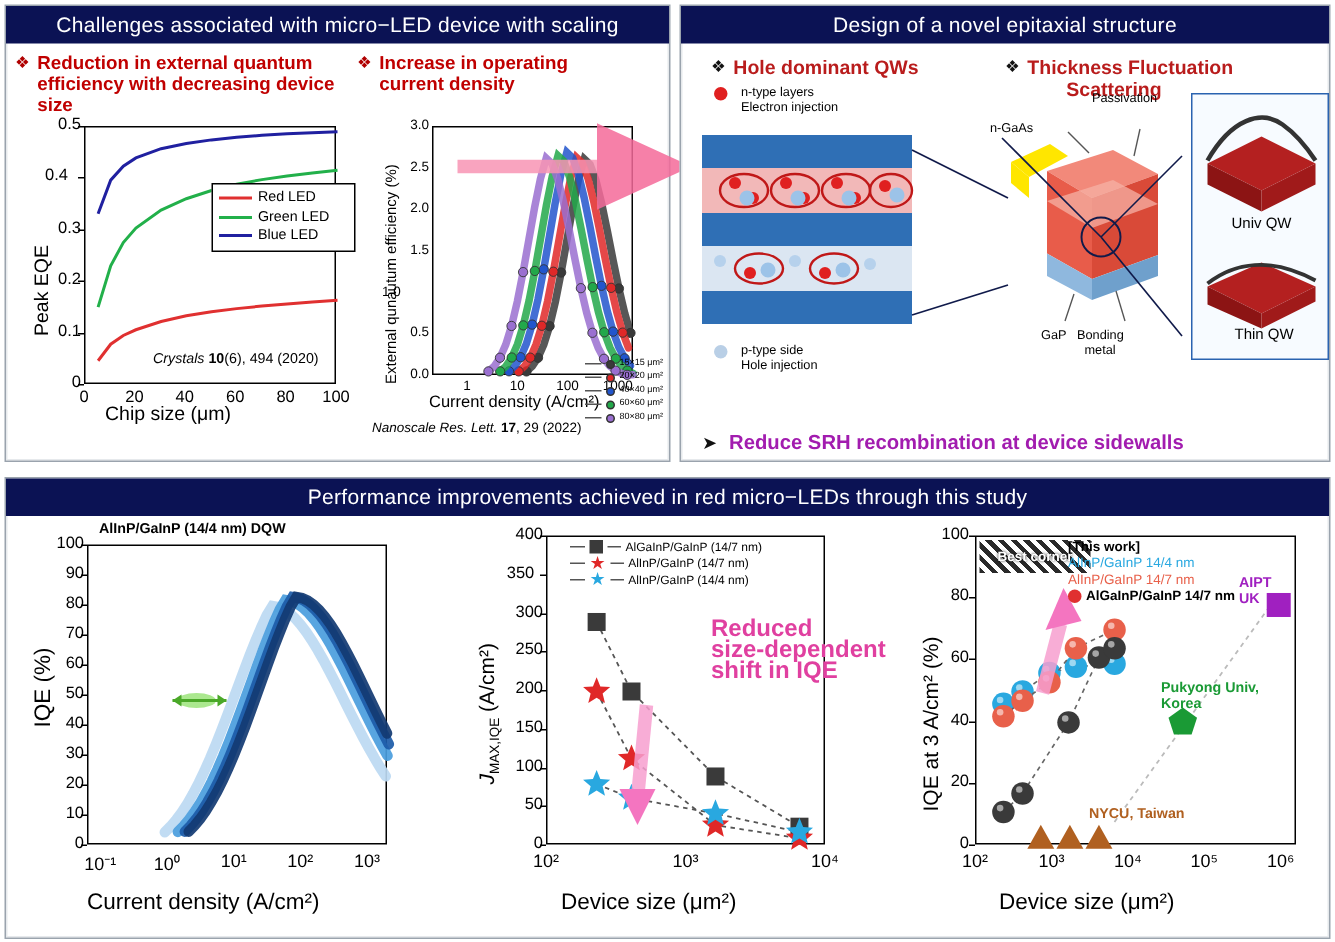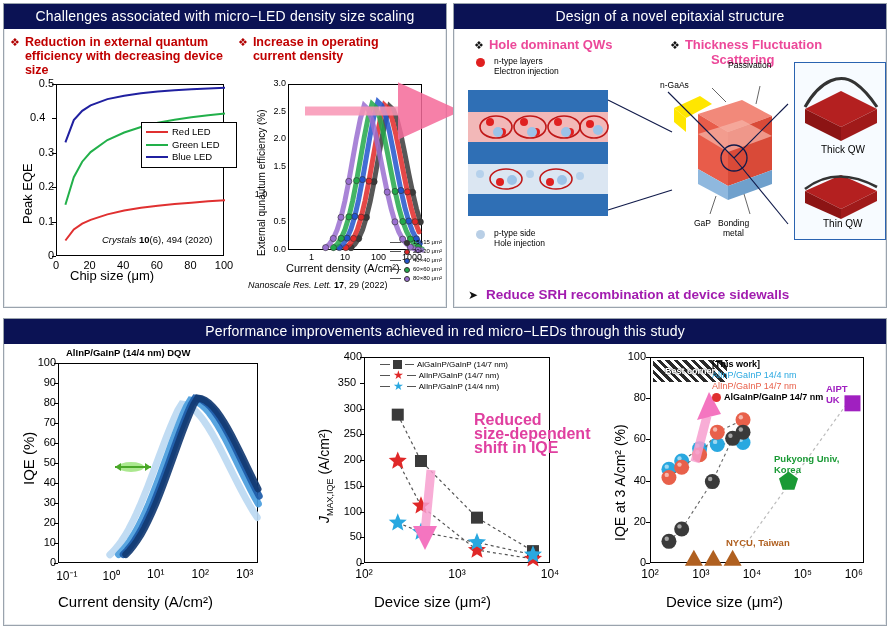--- a/index.html
+++ b/index.html
@@ -25,21 +25,21 @@
     white-space:nowrap; overflow:hidden;
   }
   #panel-bottom .panel-header { font-size:14px; }
 
   
   .bullet-row { display:flex; padding:6px 6px 0 6px; }
   .bullet { display:flex; align-items:flex-start; gap:5px; }
   .dia { color:#b00000; font-size:11px; line-height:14px; flex:none; }
   .dia-dark { color:#111; font-size:11px; line-height:16px; flex:none; }
   .bullet-text { color:#c00000; font-weight:bold; font-size:12.5px; line-height:14px; }
-  .bullet-text.dark { color:#ec4899; font-weight:bold; font-size:13px; line-height:15px; }
+  .bullet-text.dark { color:#b91c1c; font-weight:bold; font-size:13px; line-height:15px; }
 
   
   .chart { position:absolute; }
   .plotbox { position:absolute; border:1.4px solid #000; background:#fff; }
   .axis-title { position:absolute; font-size:13px; color:#000; white-space:nowrap; }
   .tick { position:absolute; font-size:11px; color:#000; white-space:nowrap; }
   .tick-mark { position:absolute; background:#000; }
   .vlabel { transform-origin:0 0; }
 
   
@@ -74,21 +74,21 @@
 
   svg { display:block; overflow:visible; }
   .dashline { stroke-dasharray:3 3; }
 </style>
 </head>
 <body>
 
 <div class="poster">
 
   <div class="panel" id="panel-top-left">
-    <div class="panel-header">Challenges associated with micro−LED density size scaling</div>
+    <div class="panel-header">Challenges associated with micro−LED device with scaling</div>
 
     <div class="bullet-row">
       <div class="bullet" style="width:228px;">
         <span class="dia">❖</span>
         <span class="bullet-text">
           <span>Reduction in external quantum</span><br><span>efficiency with decreasing device size</span>
         </span>
       </div>
       <div class="bullet" style="width:200px;">
         <span class="dia">❖</span>
@@ -343,21 +343,21 @@
         <svg width="88" height="174" viewBox="0 0 88 174">
           <polygon points="10,46 46,28 82,46 46,64" fill="#b42020"></polygon>
           <polygon points="10,46 46,64 46,78 10,60" fill="#8c1414"></polygon>
           <polygon points="46,64 82,46 82,60 46,78" fill="#a01a1a"></polygon>
           <path d="M10,44 C26,16 46,10 60,20 C70,27 78,38 82,44" fill="none" stroke="#333" stroke-width="3"></path>
           <polygon points="10,128 46,112 82,128 46,146" fill="#b42020"></polygon>
           <polygon points="10,128 46,146 46,156 10,140" fill="#8c1414"></polygon>
           <polygon points="46,146 82,128 82,138 46,156" fill="#a01a1a"></polygon>
           <path d="M10,126 C28,112 52,108 82,124" fill="none" stroke="#333" stroke-width="2.6"></path>
         </svg>
-        <div class="schem-label" style="left:26px; top:82px; font-size:10px;">Thick QW</div>
+        <div class="schem-label" style="left:26px; top:82px; font-size:10px;">Univ QW</div>
         <div class="schem-label" style="left:28px; top:156px; font-size:10px;">Thin QW</div>
       </div>
 
       <div class="schem-label" style="left:40px; top:0px;">
         <span>n-type layers</span><br><span>Electron injection</span>
       </div>
       <div class="schem-label" style="left:40px; top:172px;">
         <span>p-type side</span><br><span>Hole injection</span>
       </div>
       <div class="schem-label" style="left:206px; top:24px;">n-GaAs</div>

